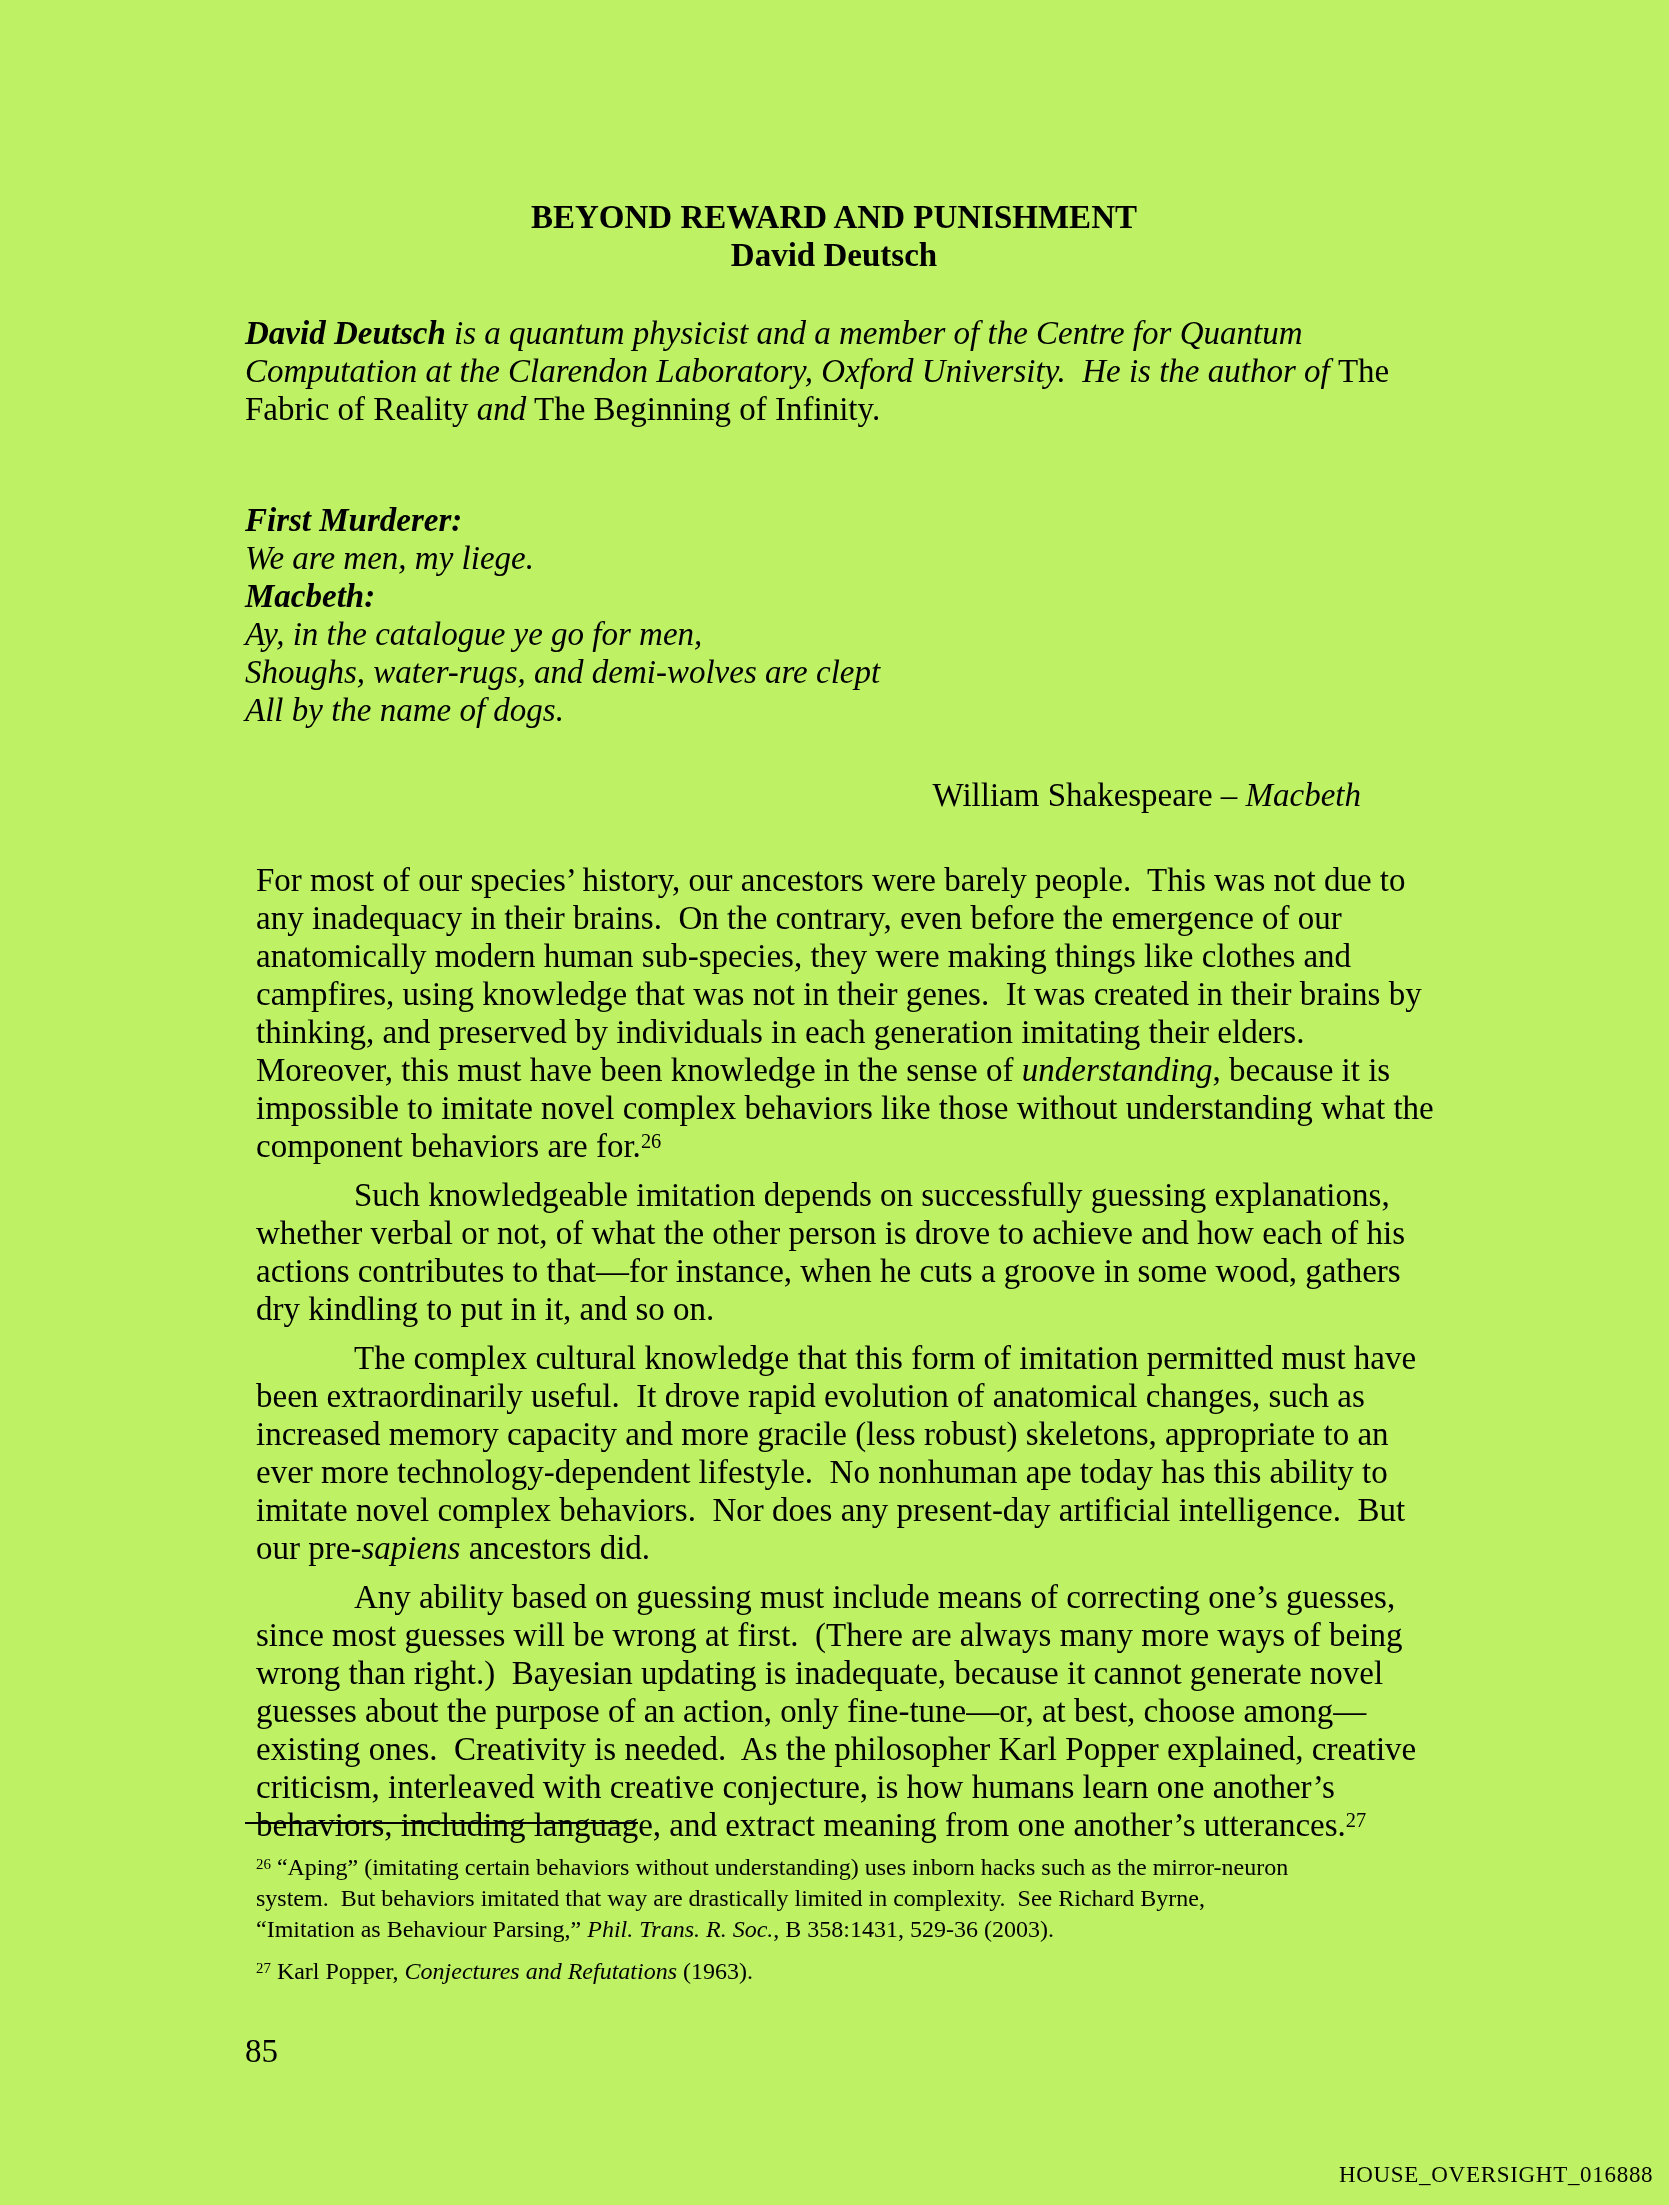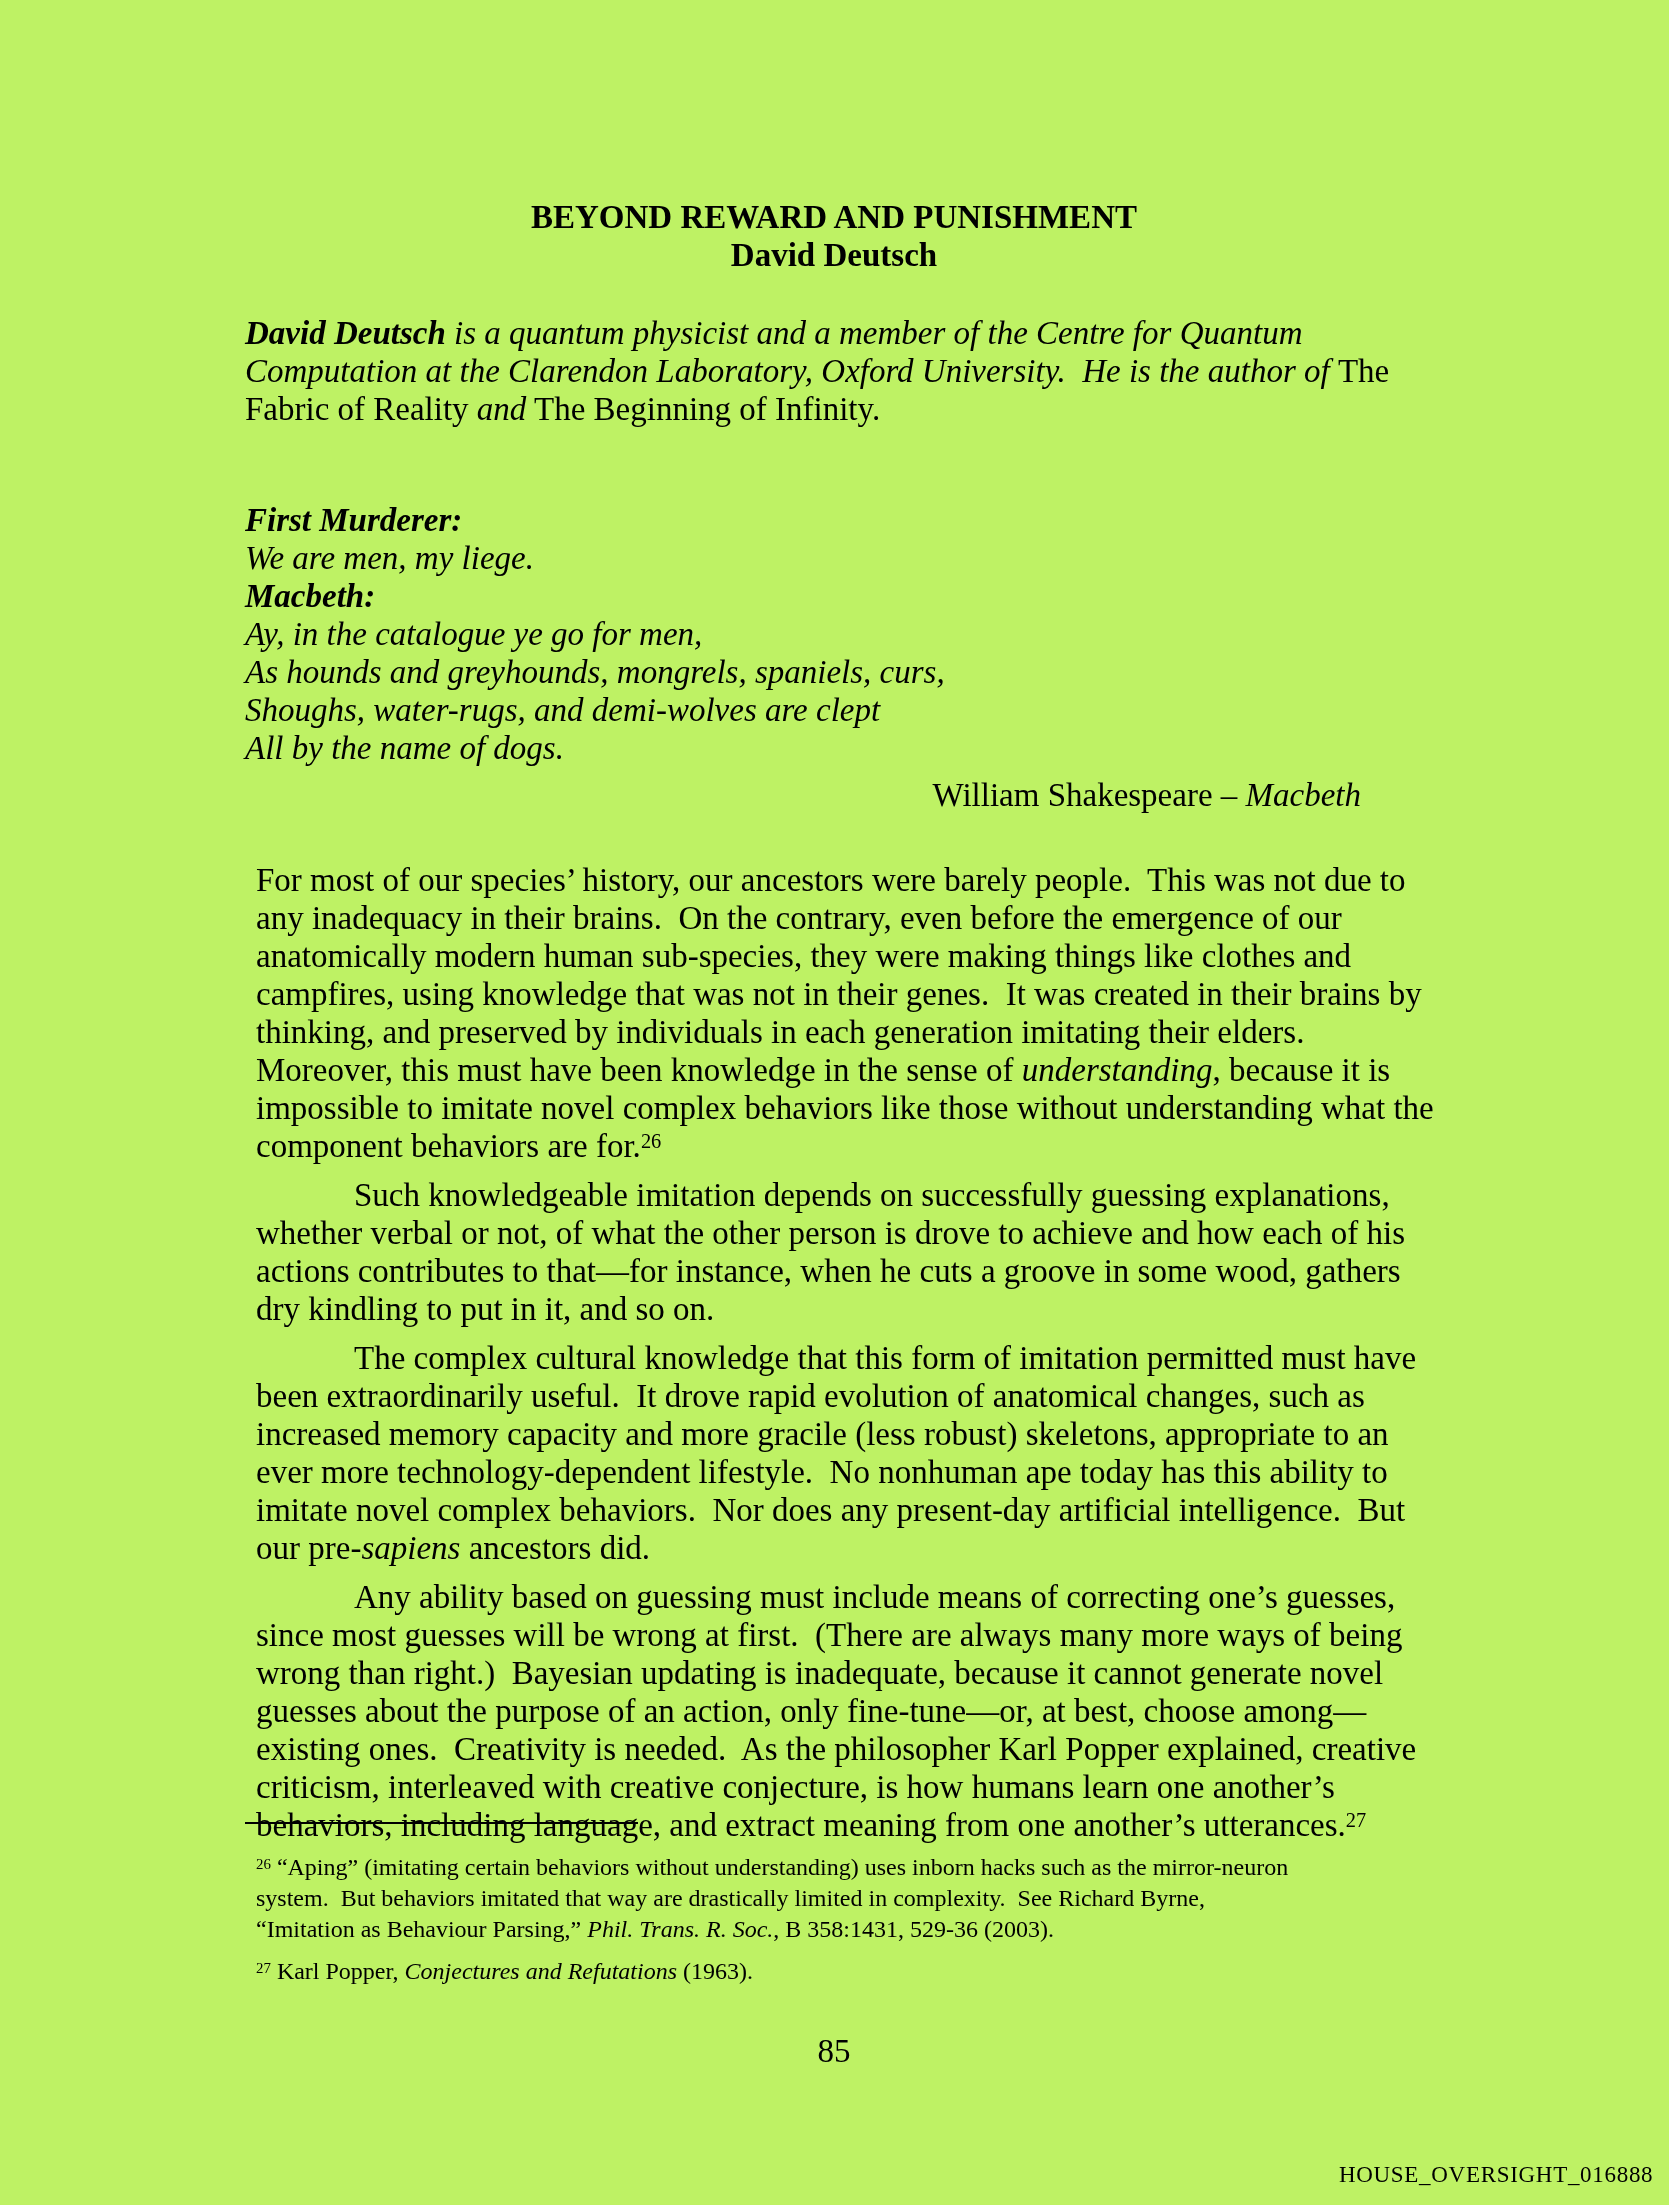--- a/index.html
+++ b/index.html
@@ -26,21 +26,21 @@
     box-sizing: border-box;
   }
   .essay-body { top: 850px; }
   .fn-sep {
     top: 1822px;
     width: 393px;
     border-top: 2.6px solid #000;
     height: 0;
   }
   .footnotes { top: 1841px; width: 1198px; }
-  .page-num { top: 2032px; text-align: center; font-size: 33px; line-height: 38px; }
+  .page-num { top: 2032px; text-align: left; font-size: 33px; line-height: 38px; }
   .watermark {
     position: absolute;
     top: 2157px;
     right: 15.7px;
     font-family: Liberation Serif, serif;
     font-size: 23px;
     line-height: 35px;
     letter-spacing: 0.7px;
     text-align: right;
   }
@@ -73,21 +73,20 @@
       <div class="line"><span class="seg-bi">David Deutsch</span><span class="seg-i"> is a quantum physicist and a member of the Centre for Quantum</span></div>
       <div class="line"><span class="seg-i">Computation at the Clarendon Laboratory, Oxford University.  He is the author of </span><span class="seg-r">The</span></div>
       <div class="line"><span class="seg-r">Fabric of Reality </span><span class="seg-i">and</span><span class="seg-r"> The Beginning of Infinity.</span></div>
     </section>
 
   <section class="abs epigraph body-text">
       <div class="line"><span class="seg-bi">First Murderer:</span></div>
       <div class="line"><span class="seg-i">We are men, my liege.</span></div>
       <div class="line"><span class="seg-bi">Macbeth:</span></div>
       <div class="line"><span class="seg-i">Ay, in the catalogue ye go for men,</span></div>
-      <div class="line"><span class="seg-i">As hounds and greyhounds, mongrels, spaniels, curs,</span></div>
       <div class="line"><span class="seg-i">Shoughs, water-rugs, and demi-wolves are clept</span></div>
       <div class="line"><span class="seg-i">All by the name of dogs.</span></div>
     </section>
 
   <div class="abs attribution body-text">
       <div class="line"><span class="seg-r">William Shakespeare – </span><span class="seg-i">Macbeth</span></div>
     </div>
 
   <section class="abs essay-body body-text">
       <div class="para">

